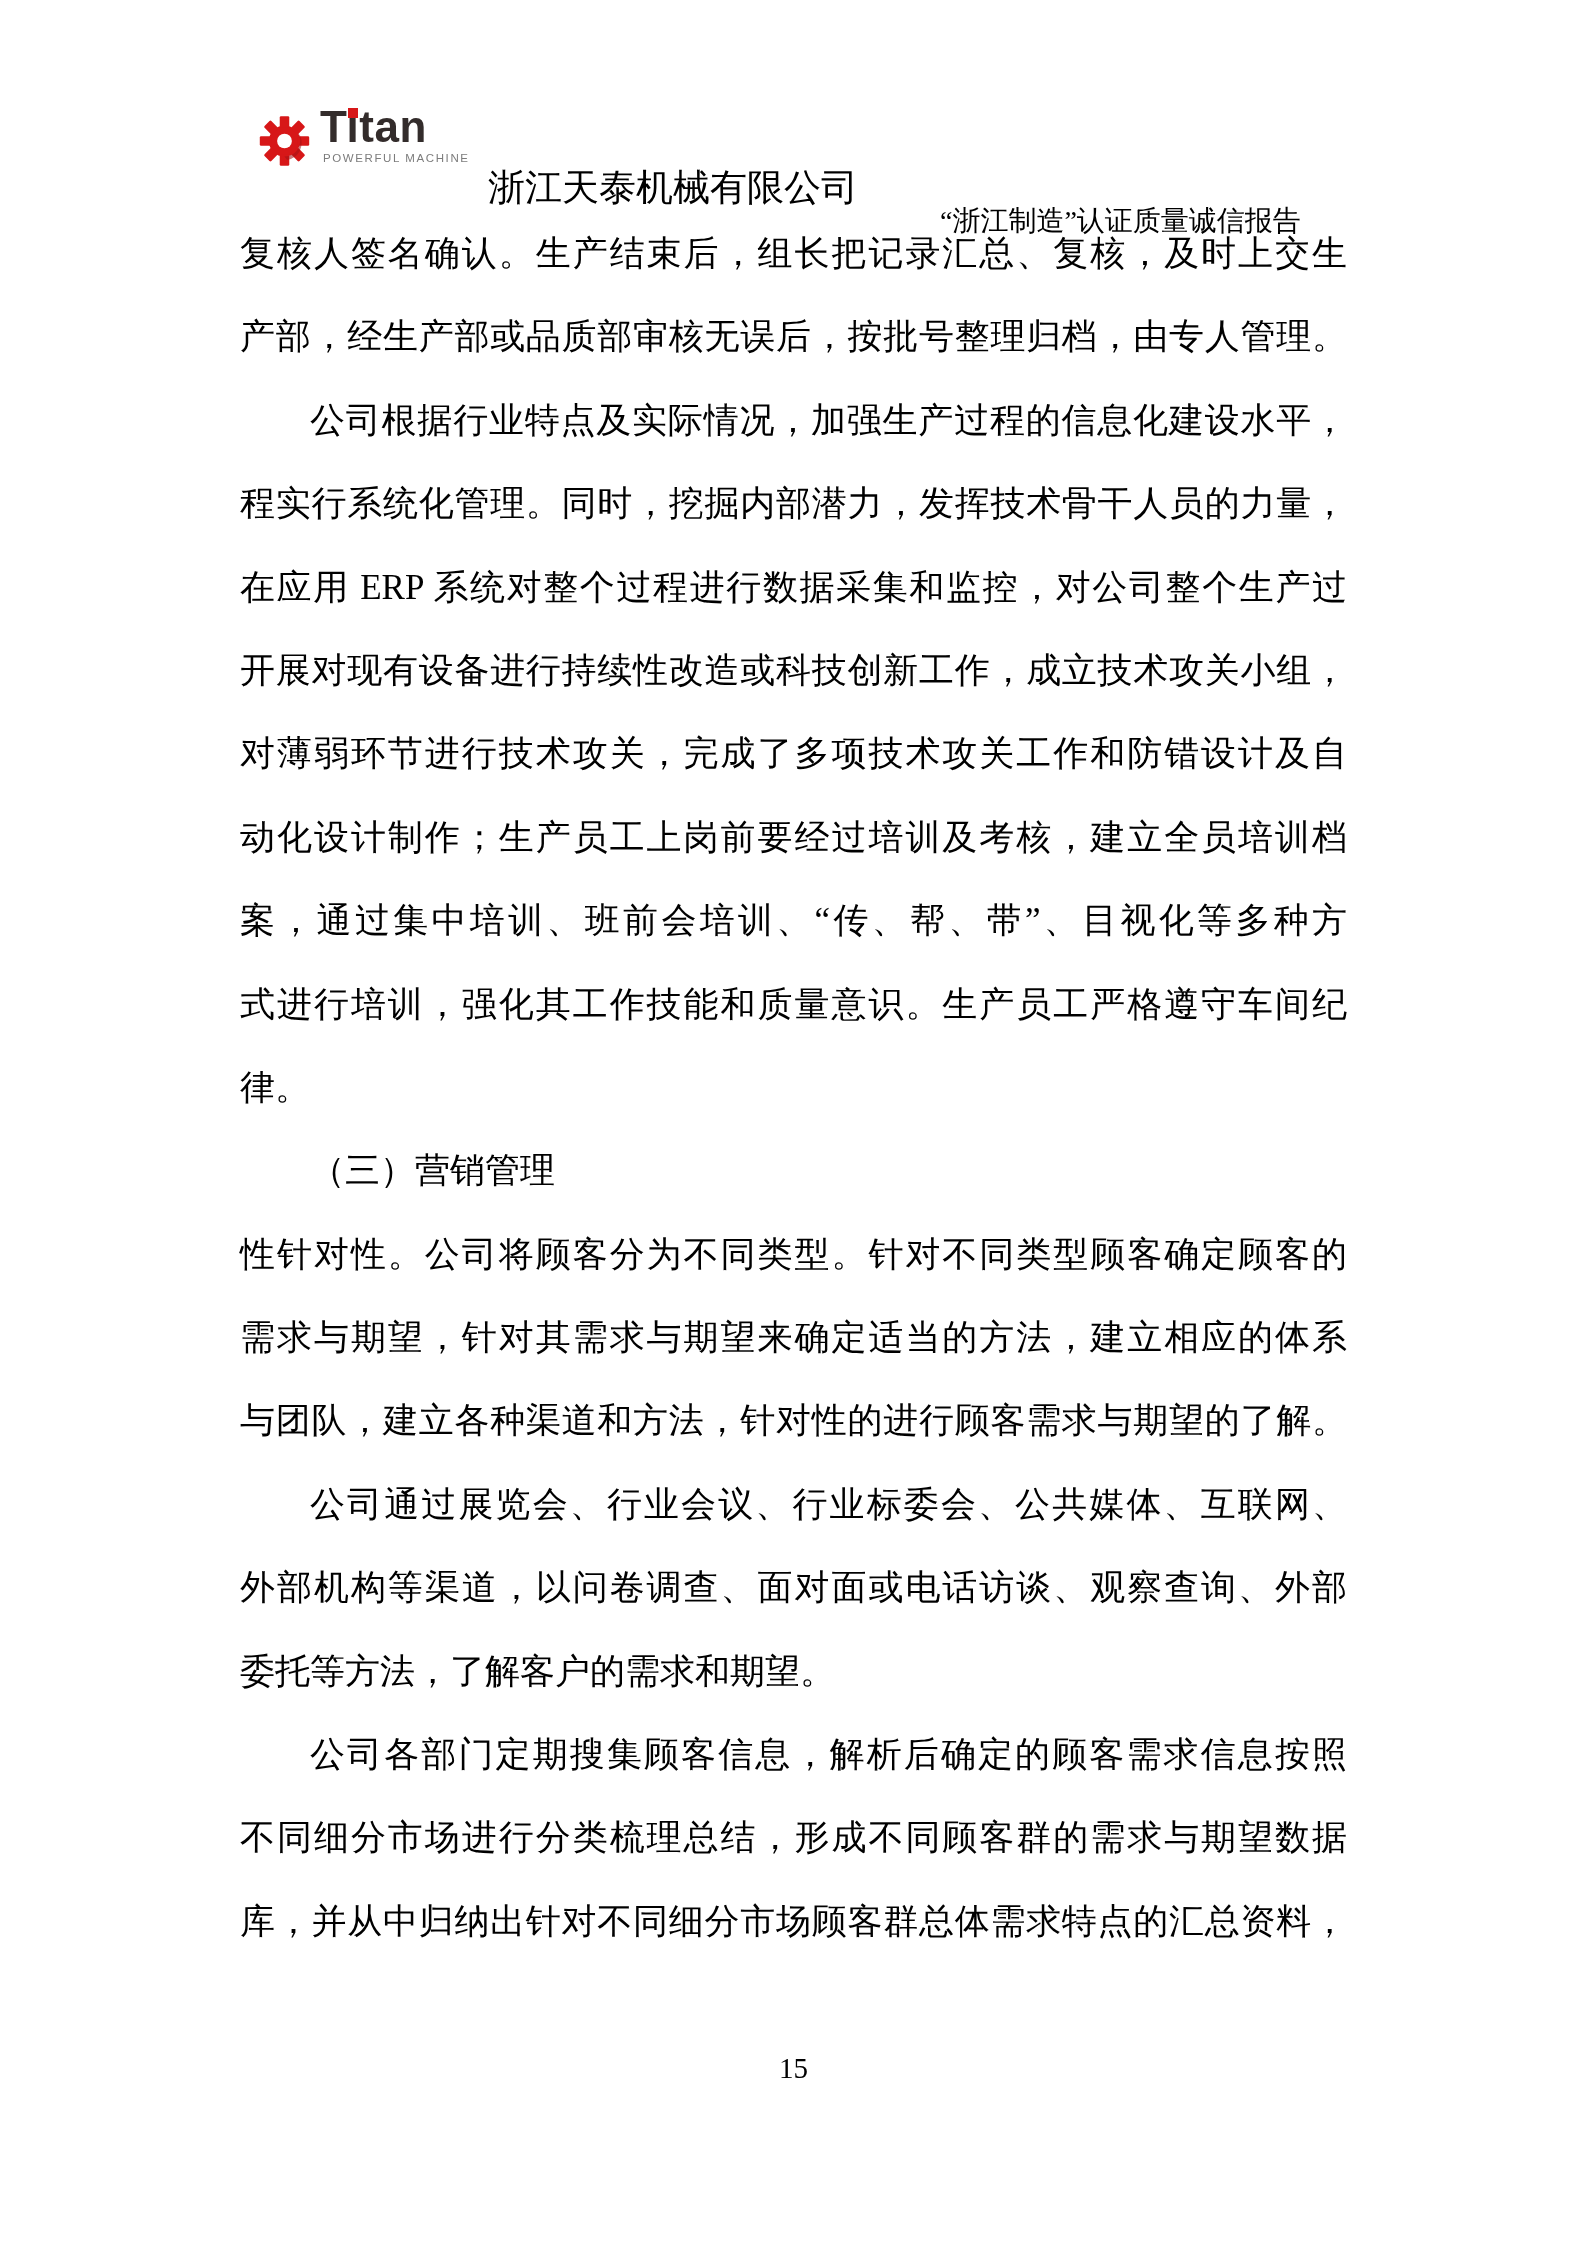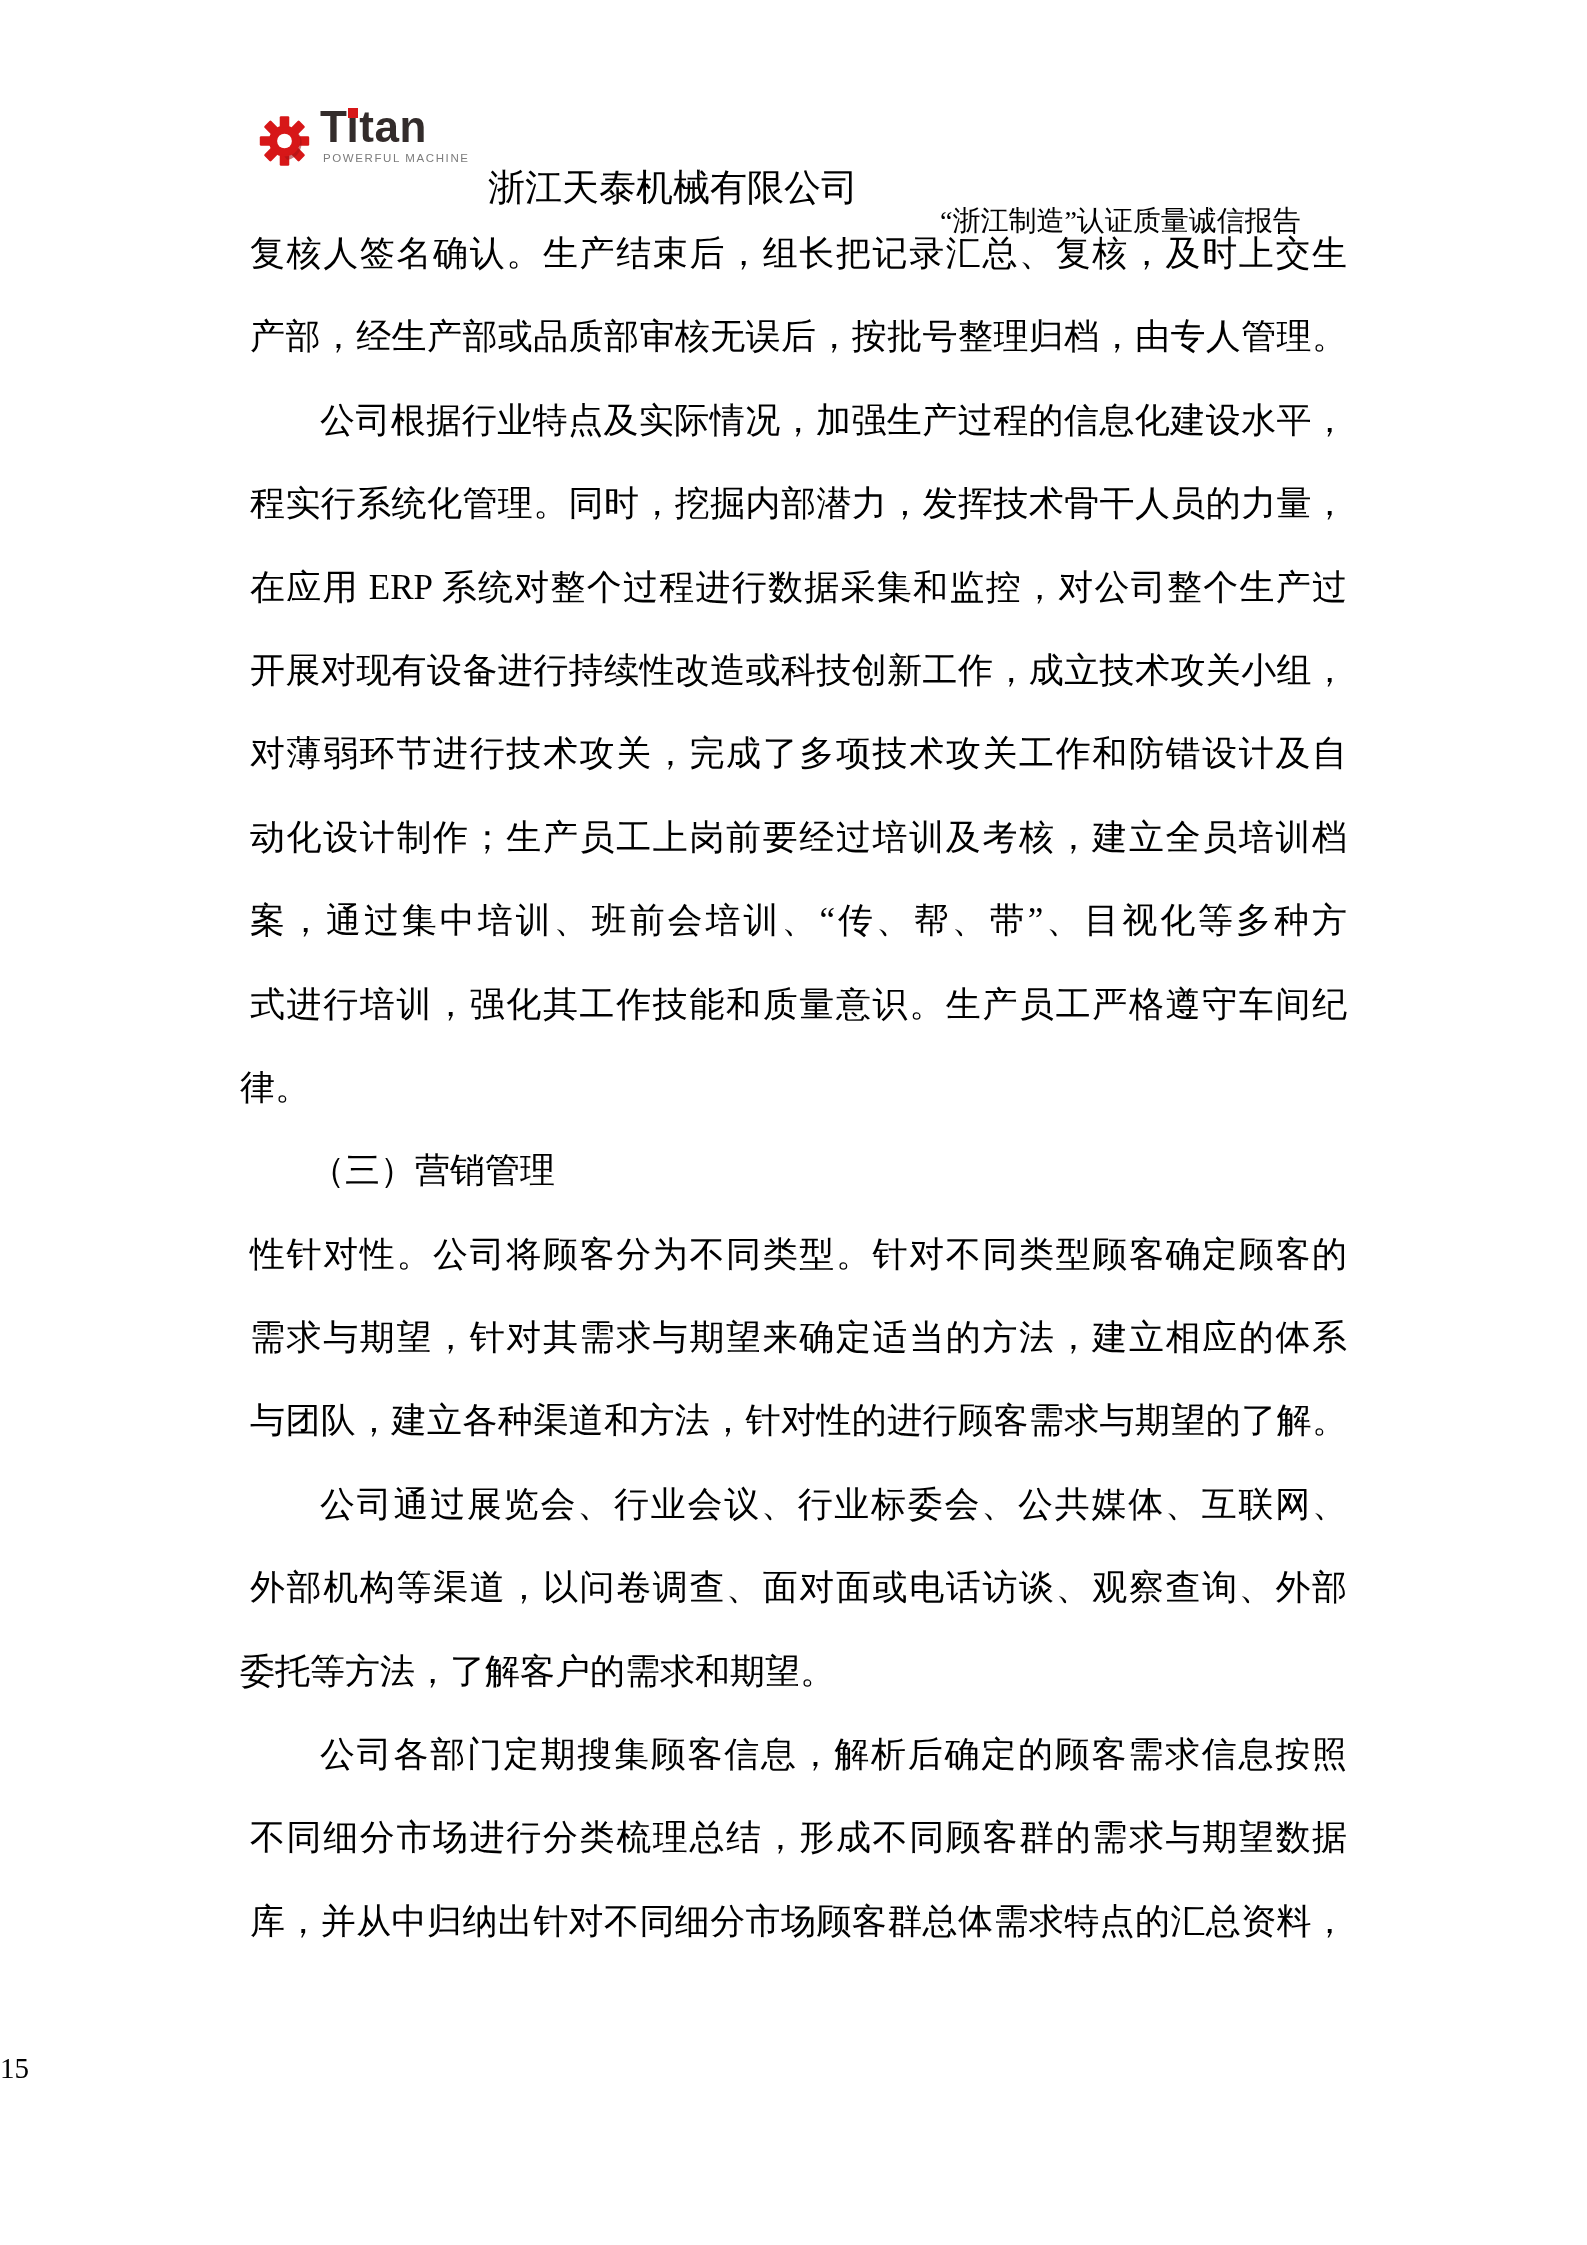--- a/index.html
+++ b/index.html
@@ -42,28 +42,27 @@
   }
   .line{
     height:83.4px;line-height:83.4px;
     white-space:nowrap;
   }
   .line.fill{
     white-space:normal;
     text-align:justify;
     text-align-last:justify;
     text-justify:inter-character;
-    margin-left:10px;
   }
   .line.indent{padding-left:70px;}
   .line.fill.indent{padding-left:70px;}
   
   .page-number{
     position:absolute;left:0;top:2048px;width:1587px;
-    font-size:29px;line-height:40px;
+    text-align:center;font-size:29px;line-height:40px;
   }
 </style>
 </head>
 <body>
 
 <div class="page">
 
   <div>
     <div class="logo">
       <svg class="gear" viewBox="0 0 60 60">

